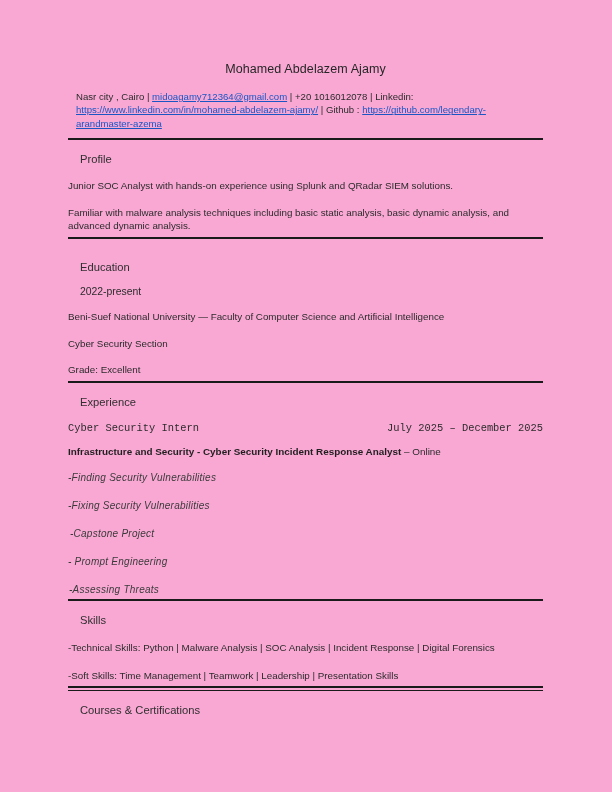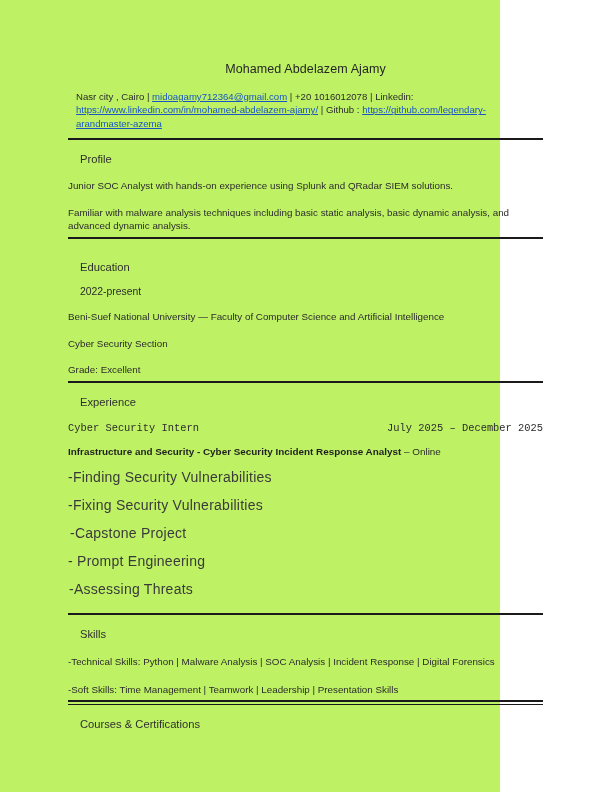--- a/index.html
+++ b/index.html
@@ -9,23 +9,23 @@
   }
   body {
     width: 612px;
     height: 792px;
     font-family: "Liberation Sans", sans-serif;
     color: #2b2b2b;
     overflow: hidden;
   }
   .page {
     position: relative;
-    width: 500px;
+    width: 612px;
     height: 792px;
-    background: #bef264;
+    background: #f9a8d4;
     box-sizing: border-box;
   }
   .content {
     position: absolute;
     left: 68px;
     top: 62px;
     width: 475px;
   }
 
   
@@ -113,27 +113,28 @@
     font-size: 9.9px;
     line-height: 13.6px;
     margin: 11px 0 0 0;
     color: #1f1f1f;
   }
   .role b { font-weight: bold; }
   .role .plain { font-weight: normal; color: #2b2b2b; }
 
   .bullets { margin: 14px 0 0 0; }
   .bullet {
-    font-size: 14px;
+    font-size: 10px;
     line-height: 11px;
     color: #3a3a3a;
     margin: 0 0 17px 0;
     letter-spacing: 0.25px;
-  }
-  .bullet:last-child { margin-bottom: 18px; }
+    font-style: italic;
+  }
+  .bullet:last-child { margin-bottom: 4px; }
   .bullet.i1 { padding-left: 0px; }
   .bullet.i2 { padding-left: 2px; }
   .bullet.i3 { padding-left: 1px; }
 
   .skill-line {
     font-size: 9.8px;
     line-height: 13.4px;
     color: #2b2b2b;
     margin: 14px 0 0 0;
   }

